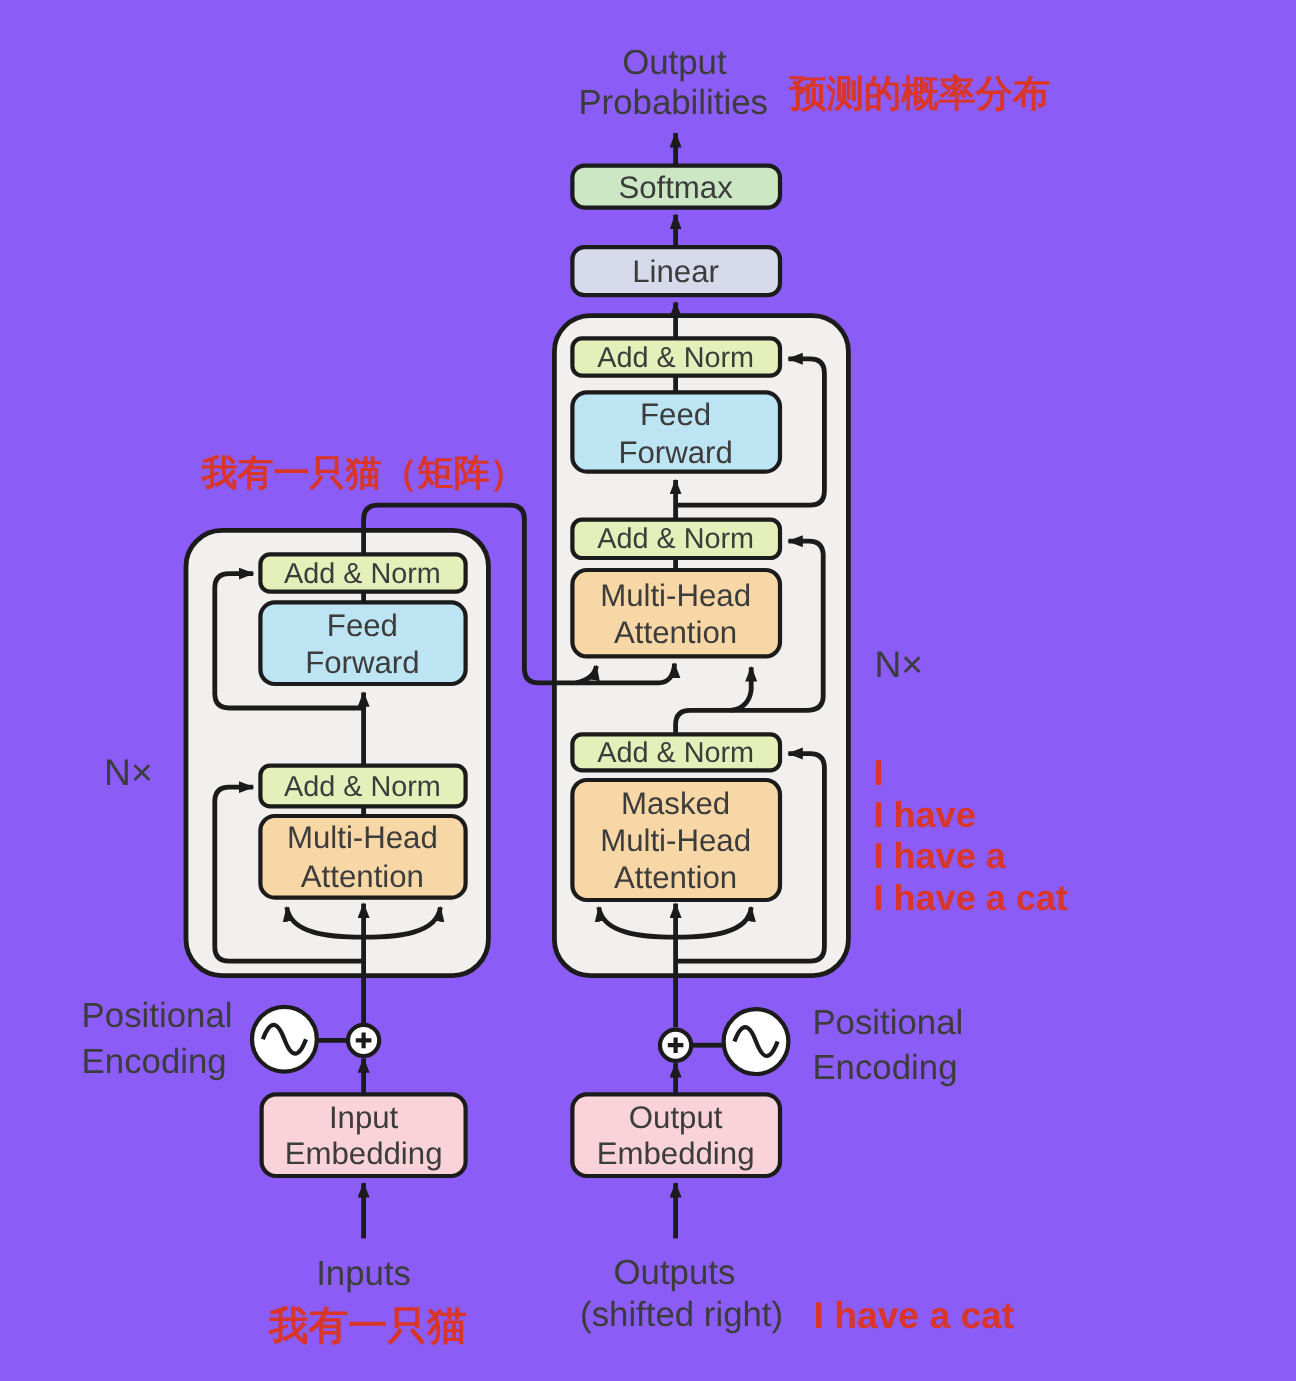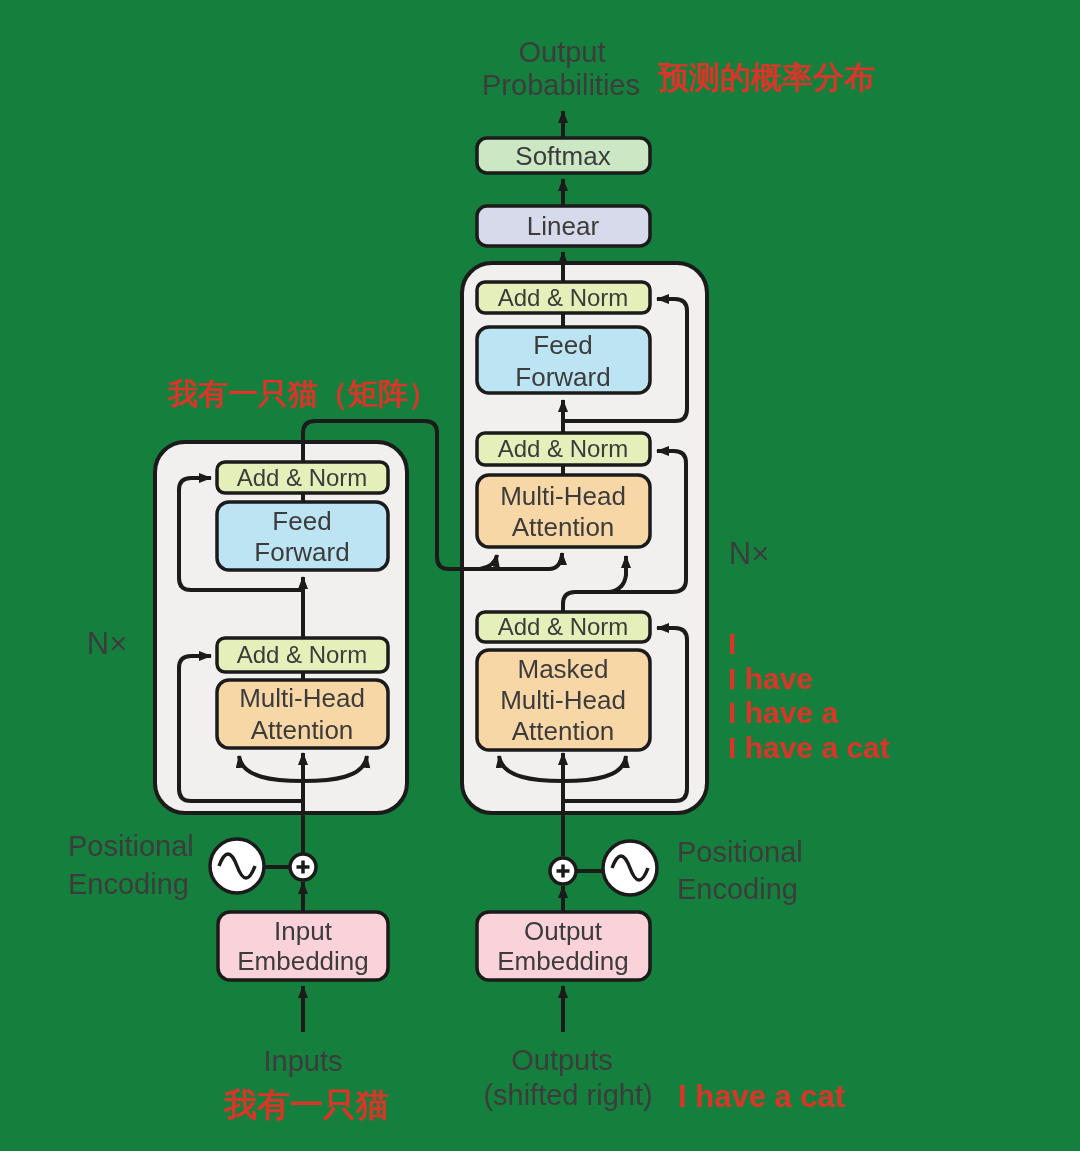--- a/index.html
+++ b/index.html
@@ -1,16 +1,16 @@
 <!DOCTYPE html>
 <html><head>
 <meta charset="utf-8">
 <style>
   html,body{margin:0;padding:0;background:#ffffff;}
-  .stage{position:relative;width:1080px;height:1151px;background:#15803d;overflow:hidden;
+  .stage{position:relative;width:1080px;height:1151px;background:#8b5cf6;overflow:hidden;
          font-family:"Liberation Sans",sans-serif;}
   svg{position:absolute;left:0;top:0;}
   .ln{stroke:#1b1b1b;stroke-width:4;fill:none;stroke-linejoin:round;}
   .thin{stroke-width:3.5;}
   .bx{stroke:#1b1b1b;stroke-width:3.5;}
   .panel{stroke:#1b1b1b;stroke-width:4;}
   text{font-family:"Liberation Sans",sans-serif;fill:#3c3c3c;text-anchor:middle;}
   .fs24{font-size:24px;}
   .fs26{font-size:26px;}
   .fs29{font-size:29px;}

